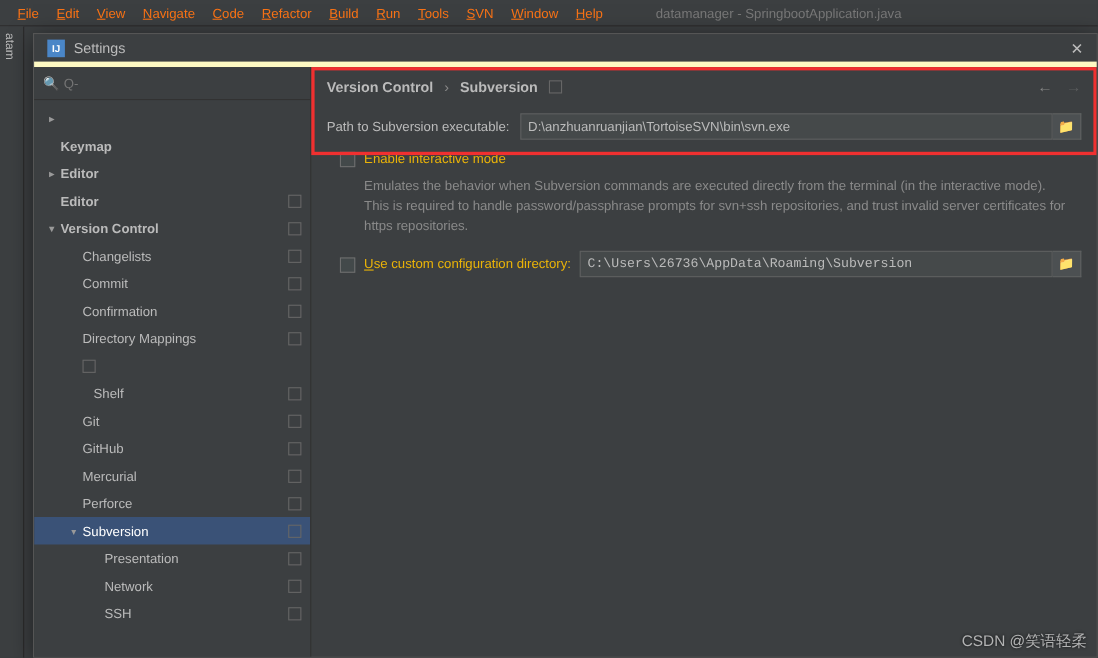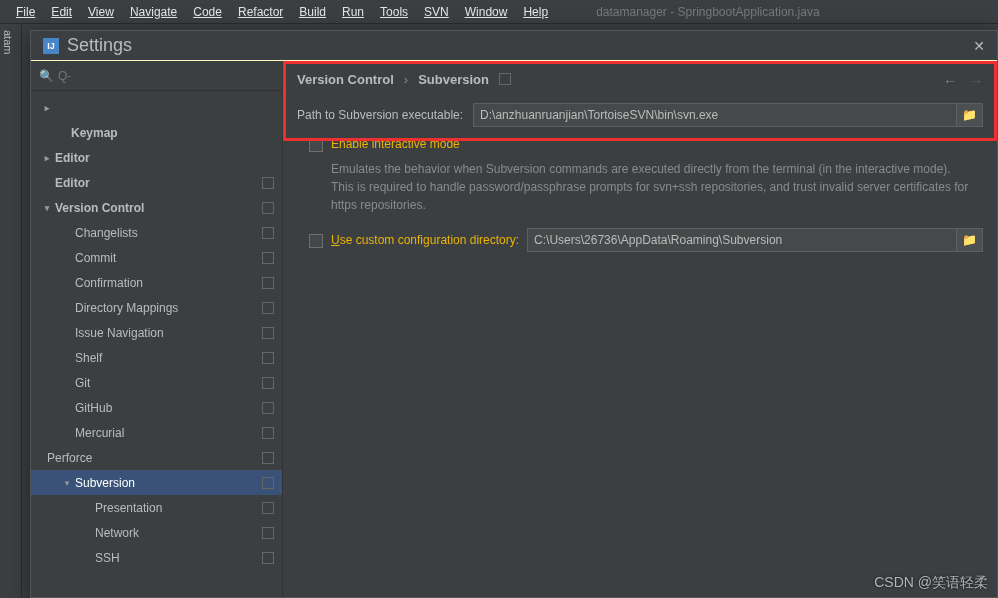--- a/index.html
+++ b/index.html
@@ -1,29 +1,29 @@
 <!DOCTYPE html>
 <html><head>
 <meta charset="utf-8">
 <style>
 * { margin: 0; padding: 0; box-sizing: border-box; font-family: "Segoe UI", Arial, sans-serif; }
 body { width: 998px; height: 598px; background: #3c3f41; color: #bbbbbb; font-size: 12px; overflow: hidden; position: relative; }
 
 .menubar { height: 24px; background: #3c3f41; display: flex; align-items: center; padding: 0 8px; border-bottom: 1px solid #2b2b2b; }
-.menubar-item { padding: 2px 8px; color: #e5e5e5; cursor: pointer; text-decoration: underline; }
+.menubar-item { padding: 2px 8px; color: #f97316; cursor: pointer; }
 .menubar-item u { text-decoration: underline; }
 .window-title { margin-left: 40px; color: #787878; }
 
 .leftbar { position: absolute; left: 0; top: 24px; width: 22px; height: 574px; background: #3c3f41; border-right: 1px solid #2b2b2b; }
 .leftbar-tab { writing-mode: vertical-lr; padding: 6px 2px; color: #bbbbbb; font-size: 11px; }
 
 .settings-dialog { position: absolute; left: 30px; top: 30px; width: 968px; height: 568px; background: #3c3f41; border: 1px solid #555; box-shadow: 0 4px 20px rgba(0,0,0,0.5); display: flex; flex-direction: column; }
-.dialog-header { height: 30px; display: flex; align-items: center; padding: 0 12px; border-bottom: 1px solid #fef9c3; }
+.dialog-header { height: 30px; display: flex; align-items: center; padding: 0 12px; border-bottom: 5px solid #fef9c3; }
 .dialog-header-icon { width: 16px; height: 16px; background: #4a86c7; margin-right: 8px; display:flex; align-items:center; justify-content:center; color:#fff; font-size:9px; font-weight:bold; }
-.dialog-title { color: #bbbbbb; font-size: 18px; flex: 1; }
+.dialog-title { color: #bbbbbb; font-size: 13px; flex: 1; }
 .dialog-close { color: #bbbbbb; cursor: pointer; font-size: 14px; }
 
 .dialog-body { flex: 1; display: flex; overflow: hidden; }
 .sidebar { width: 252px; border-right: 1px solid #323232; display: flex; flex-direction: column; background: #3c3f41; }
 .search-row { height: 30px; display: flex; align-items: center; padding: 0 8px; border-bottom: 1px solid #323232; }
 .search-icon { color: #787878; margin-right: 4px; }
 .search-input { flex: 1; background: transparent; border: none; color: #bbbbbb; outline: none; font-size: 12px; }
 
 .tree { flex: 1; overflow-y: auto; padding: 4px 0; }
 .tree-item { display: flex; align-items: center; height: 25px; padding-right: 8px; cursor: pointer; color: #bbbbbb; }
@@ -48,21 +48,21 @@
 .form-label { color: #bbbbbb; margin-right: 10px; }
 .text-input { flex: 1; height: 24px; background: #45494a; border: 1px solid #5e6060; color: #bbbbbb; padding: 0 6px; font-size: 12px; }
 .browse-btn { width: 26px; height: 24px; background: #4c5052; border: 1px solid #5e6060; border-left: none; display:flex; align-items:center; justify-content:center; color:#787878; cursor:pointer; }
 
 .checkbox-row { display: flex; align-items: flex-start; margin-bottom: 8px; padding-left: 12px; }
 .checkbox { width: 14px; height: 14px; border: 1px solid #6e6e6e; background: #43494a; margin-right: 8px; margin-top: 1px; cursor:pointer; flex-shrink:0; }
 .checkbox-label { color: #eab308; }
 .help-text { color: #8a8a8a; padding-left: 34px; line-height: 1.5; margin-bottom: 14px; }
 
 .config-row { display: flex; align-items: center; padding-left: 12px; }
-.config-row .text-input { margin-left: 8px; }
+.config-row .text-input { margin-left: 8px; font-family: Liberation Mono, monospace; }
 
 .watermark { position: absolute; right: 10px; bottom: 6px; color: #d0d0d0; font-size: 14px; opacity: 0.8; text-shadow: 0 0 3px #000; }
 </style>
 </head>
 <body>
 
 <div class="menubar">
     <span class="menubar-item"><u>F</u>ile</span>
     <span class="menubar-item"><u>E</u>dit</span>
     <span class="menubar-item"><u>V</u>iew</span>
@@ -91,21 +91,21 @@
   <div class="dialog-body">
     <div class="sidebar">
       <div class="search-row">
         <span class="search-icon">🔍</span>
         <input class="search-input" placeholder="Q-" style="">
       </div>
       <div class="tree">
           <div class="tree-item bold" style="padding-left: 8px;">
             <span class="tree-chevron">▸</span>
           </div>
-          <div class="tree-item bold" style="padding-left: 24px;">
+          <div class="tree-item bold" style="padding-left: 8px;">
             <span class="tree-chevron"></span>
             <span class="tree-label">Keymap</span>
           </div>
           <div class="tree-item bold" style="padding-left: 8px;">
             <span class="tree-chevron">▸</span>
             <span class="tree-label">Editor</span>
           </div>
           <div class="tree-item bold" style="padding-left: 8px;">
             <span class="tree-chevron"></span>
             <span class="tree-label">Editor</span>
@@ -131,44 +131,43 @@
             <span class="tree-label">Confirmation</span>
             <span class="tree-badge"></span>
           </div>
           <div class="tree-item" style="padding-left: 28px;">
             <span class="tree-chevron"></span>
             <span class="tree-label">Directory Mappings</span>
             <span class="tree-badge"></span>
           </div>
           <div class="tree-item" style="padding-left: 28px;">
             <span class="tree-chevron"></span>
-            <span class="tree-label">Issue Navigation</span>
-            <span class="tree-badge"></span>
-          </div>
-          <div class="tree-item" style="padding-left: 28px;">
+            <span class="tree-badge"></span>
+          </div>
+          <div class="tree-item" style="padding-left: 16px; gap: 22px;">
             <span class="tree-chevron"></span>
             <span class="tree-label">Shelf</span>
             <span class="tree-badge"></span>
           </div>
           <div class="tree-item" style="padding-left: 28px;">
             <span class="tree-chevron"></span>
             <span class="tree-label">Git</span>
             <span class="tree-badge"></span>
           </div>
           <div class="tree-item" style="padding-left: 28px;">
             <span class="tree-chevron"></span>
             <span class="tree-label">GitHub</span>
             <span class="tree-badge"></span>
           </div>
           <div class="tree-item" style="padding-left: 28px;">
             <span class="tree-chevron"></span>
             <span class="tree-label">Mercurial</span>
             <span class="tree-badge"></span>
           </div>
-          <div class="tree-item" style="">
+          <div class="tree-item" style="padding-left: 28px;">
             <span class="tree-chevron"></span>
             <span class="tree-label">Perforce</span>
             <span class="tree-badge"></span>
           </div>
           <div class="tree-item selected sub-expanded" style="padding-left: 28px;">
             <span class="tree-chevron">▾</span>
             <span class="tree-label">Subversion</span>
             <span class="tree-badge"></span>
           </div>
           <div class="tree-item" style="padding-left: 48px;">

